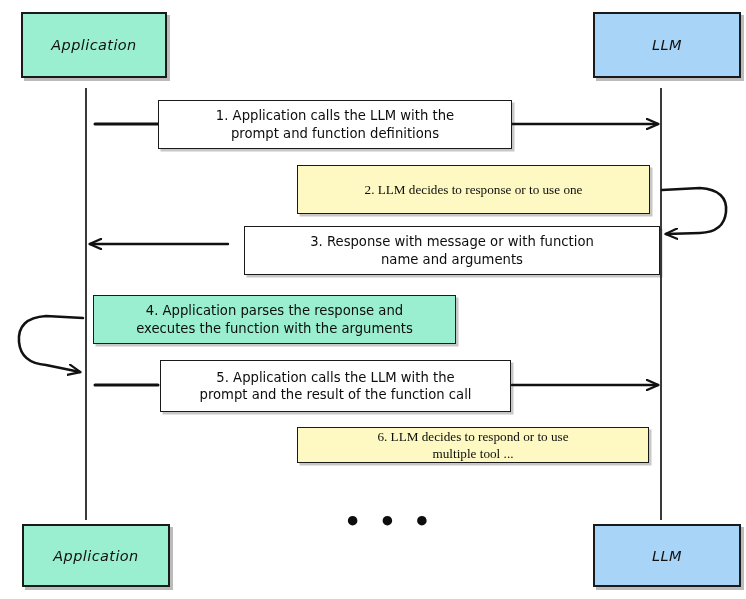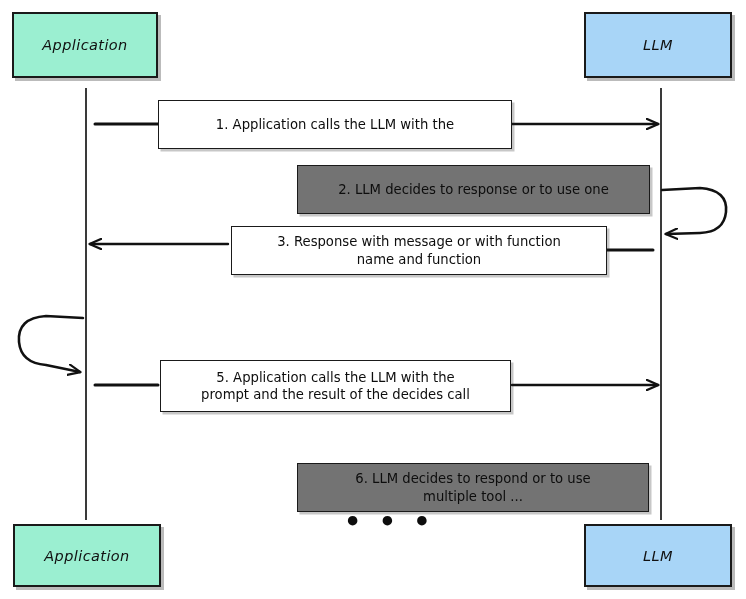--- a/index.html
+++ b/index.html
@@ -24,20 +24,21 @@
     border: 2.5px solid #1a1a1a;
     display: flex;
     align-items: center;
     justify-content: center;
     font-family: "DejaVu Sans", sans-serif;
     font-size: 14.5px;
     font-style: italic;
     color: #111111;
     letter-spacing: 0.4px;
     box-shadow: 3px 3px 0 rgba(30,30,30,0.30);
+    margin-left: 9px;
   }
   .participant.app  { background: #9BEFD1; }
   .participant.llm  { background: #A8D5F7; font-style: italic; }
 
   
   .lifeline {
     position: absolute;
     width: 2px;
     background: #3a3a3a;
   }
@@ -53,21 +54,21 @@
     text-align: center;
     font-family: "DejaVu Sans", sans-serif;
     font-size: 13.2px;
     line-height: 1.32;
     color: #0d0d0d;
     padding: 2px 0;
     box-shadow: 2.5px 2.5px 0 rgba(40,40,40,0.26);
   }
   .msgbox.white { background: #ffffff; }
   .msgbox.green { background: #9BEFD1; }
-  .msgbox.blue  { background: #737373; }
+  .msgbox.blue  { background: #fef9c3; font-family: Liberation Serif, serif; }
 
   
   #arrows {
     position: absolute;
     left: 0;
     top: 0;
     width: 746px;
     height: 599px;
     pointer-events: none;
   }
@@ -119,45 +120,52 @@
 
     <path d="M 83,318 L 46,316 Q 17,318 19,342 Q 21,363 46,365 L 80,372" fill="none" stroke="#111111" stroke-width="2.6" stroke-linecap="round" stroke-linejoin="round" marker-end="url(#ah-right)"></path>
 
     <line x1="95" y1="385" x2="158" y2="385" stroke="#111111" stroke-width="3" stroke-linecap="round"></line>
     <line x1="512" y1="385" x2="658" y2="385" stroke="#111111" stroke-width="2.4" stroke-linecap="round" marker-end="url(#ah-right)"></line>
   </svg>
 
   <div class="msgbox white" style="left:158px; top:100px; width:354px; height:49px;">
     <span>
       <span>1. Application calls the LLM with the</span><br>
+      <span>prompt and function definitions</span>
     </span>
   </div>
 
   <div class="msgbox blue" style="left:297px; top:165px; width:353px; height:49px;">
     <span>
       <span>2. LLM decides to response or to use one</span><br>
     </span>
   </div>
 
-  <div class="msgbox white" style="left:231px; top:226px; width:376px; height:49px;">
+  <div class="msgbox white" style="left:244px; top:226px; width:416px; height:49px;">
     <span>
       <span>3. Response with message or with function</span><br>
-      <span>name and function</span>
+      <span>name and arguments</span>
     </span>
   </div>
 
+  <div class="msgbox green" style="left:93px; top:295px; width:363px; height:49px;">
+    <span>
+      <span>4. Application parses the response and</span><br>
+      <span>executes the function with the arguments</span>
+    </span>
+  </div>
 
   <div class="msgbox white" style="left:160px; top:360px; width:351px; height:52px;">
     <span>
       <span>5. Application calls the LLM with the</span><br>
-      <span>prompt and the result of the decides call</span>
+      <span>prompt and the result of the function call</span>
     </span>
   </div>
 
-  <div class="msgbox blue" style="left:297px; top:427px; width:352px; height:49px;margin-top:36px;">
+  <div class="msgbox blue" style="left:297px; top:427px; width:352px; height:36px;">
     <span>
       <span>6. LLM decides to respond or to use</span><br>
       <span>multiple tool ...</span>
     </span>
   </div>
 
   <div class="ellipsis" style="left:344px; top:508px;">•  •  •</div>
 
   <div class="participant app" style="left:13px; top:524px; width:148px; height:63px;">
     <span>Application</span>

